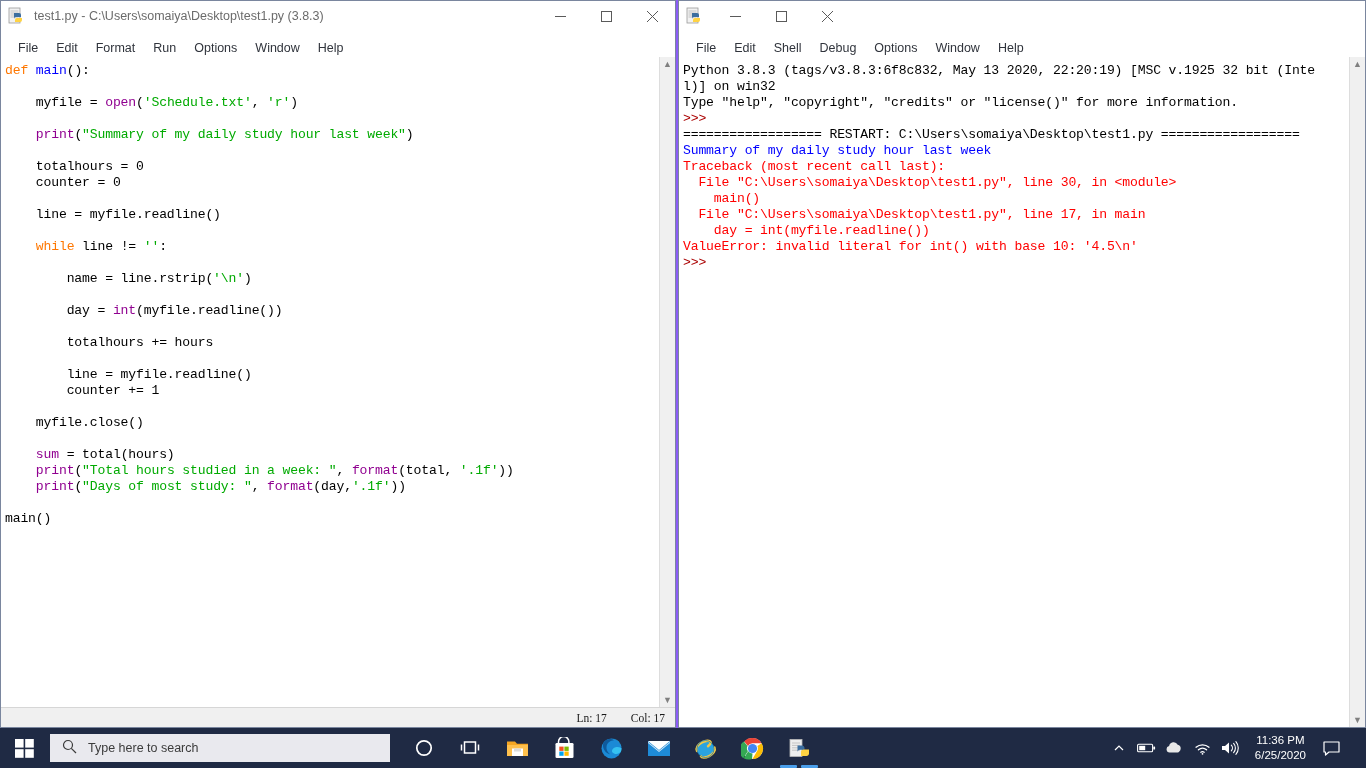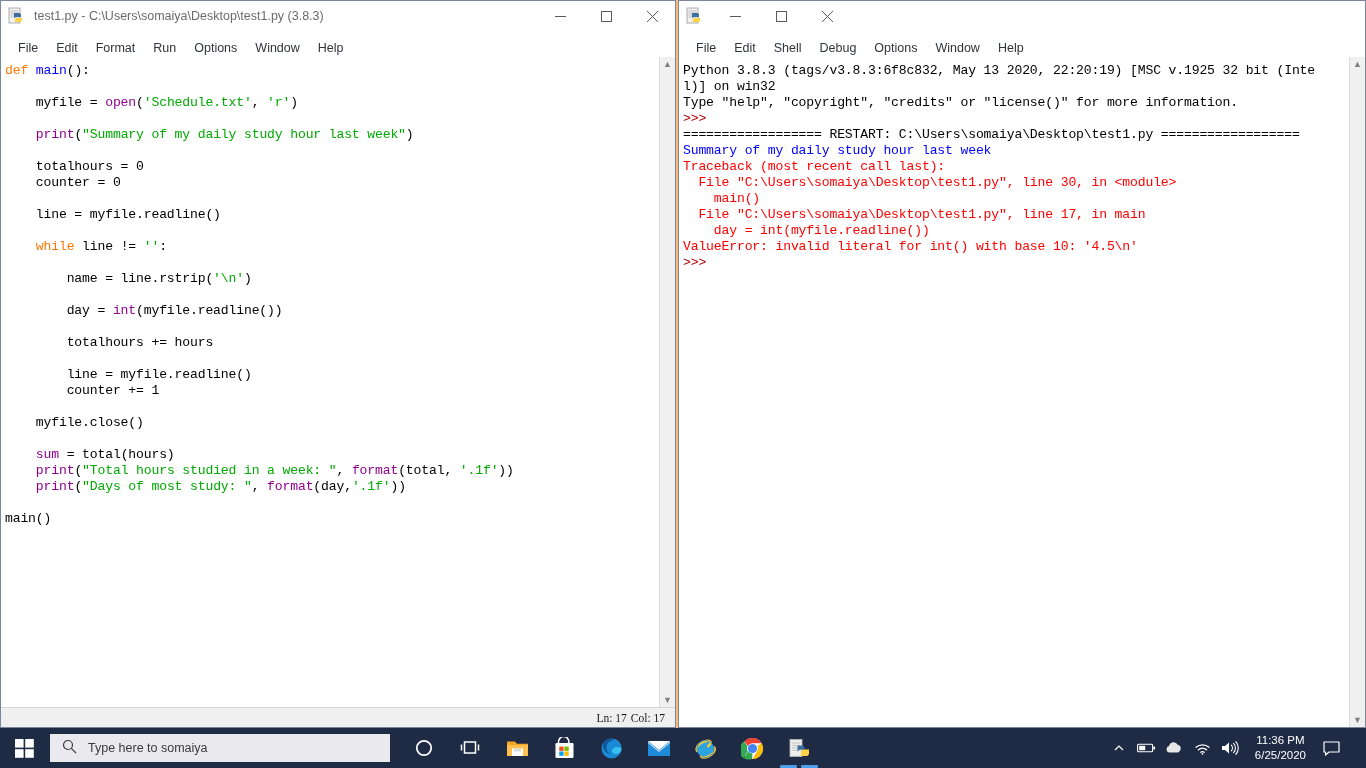--- a/index.html
+++ b/index.html
@@ -2,21 +2,21 @@
 <html><head>
 <meta charset="utf-8">
 <style>
   * { margin:0; padding:0; box-sizing:border-box; }
   html, body {
     width:1366px; height:768px;
     overflow:hidden;
     background:#1f2a44;
     font-family:"Liberation Sans", sans-serif;
   }
-  #desktop { position:relative; width:1352px; height:768px; background:#fdba74; }
+  #desktop { position:relative; width:1352px; height:768px; background:#8b5cf6; }
 
   
   .win {
     position:absolute;
     background:#ffffff;
     border:1px solid #7a869e;
     display:flex; flex-direction:column;
     overflow:hidden;
   }
   .titlebar {
@@ -72,21 +72,21 @@
     color:#808080; font-size:9px;
   }
   .vscroll .arrow.up { top:0; }
   .vscroll .arrow.down { bottom:0; }
 
   .statusbar {
     height:20px; flex:0 0 auto;
     background:#f0f0f0;
     border-top:1px solid #d6d6d6;
     display:flex; align-items:center; justify-content:flex-end;
-    padding-right:10px; gap:4px;
+    padding-right:10px; gap:24px;
     font-size:11.5px; color:#1a1a1a;
     font-family:"Liberation Serif", serif;
   }
 
   
   .k  { color:#ff7700; }        
   .df { color:#0000ff; }        
   .bi { color:#900090; }        
   .st { color:#00aa00; }        
   .ou { color:#0000ff;margin-top:44px; }        
@@ -258,21 +258,21 @@
         <rect x="10.2" y="10.2" width="8.6" height="8.6" fill="#ffffff"></rect>
       </svg>
     </div>
     <div class="tb-search">
       <span>
         <svg width="15" height="15" viewBox="0 0 15 15">
           <circle cx="6" cy="6" r="4.5" fill="none" stroke="#3b3b3b" stroke-width="1.2"></circle>
           <line x1="9.3" y1="9.3" x2="14" y2="14" stroke="#3b3b3b" stroke-width="1.2"></line>
         </svg>
       </span>
-      <span class="tb-search-text">Type here to somaiya</span>
+      <span class="tb-search-text">Type here to search</span>
     </div>
 
     <div class="tb-icons">
       <div class="tb-icon">
         <svg width="20" height="20" viewBox="0 0 20 20">
             <circle cx="10" cy="10" r="7.2" fill="none" stroke="#ffffff" stroke-width="1.7"></circle>
           </svg>
       </div>
       <div class="tb-icon">
         <svg width="22" height="20" viewBox="0 0 22 20">

